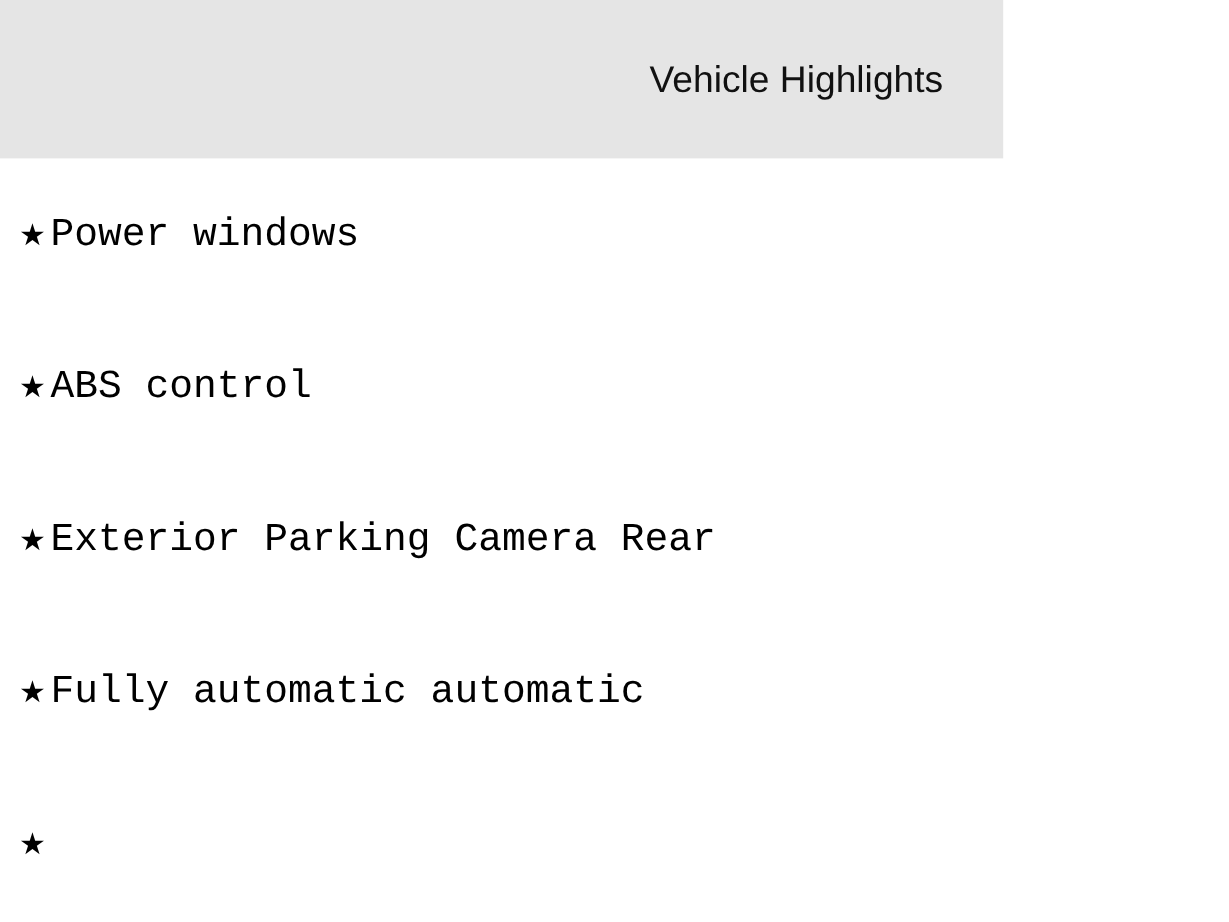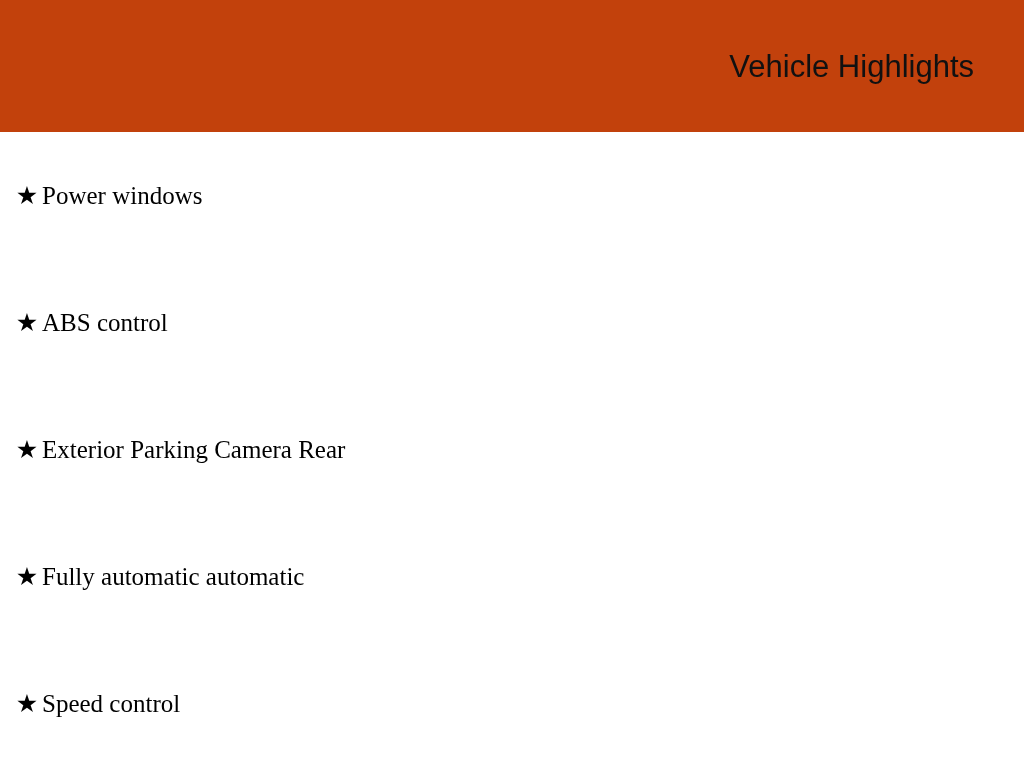--- a/index.html
+++ b/index.html
@@ -16,23 +16,23 @@
   .page {
     position: relative;
     width: 1024px;
     height: 768px;
     background: #ffffff;
   }
   .header-band {
     position: absolute;
     left: 0;
     top: 0;
-    width: 1024px;
+    width: 836px;
     height: 132px;
-    background: #c2410c;
+    background: #e5e5e5;
     box-sizing: border-box;
   }
   .header-title {
     position: absolute;
     right: 50px;
     top: 48px;
     font-size: 31px;
     line-height: 38px;
     color: #111111;
     font-family: "Liberation Sans", sans-serif;
@@ -60,24 +60,24 @@
     display: inline-block;
     width: 30px;
     margin-left: 12px;
     font-size: 25px;
     line-height: 30px;
     color: #000000;
     text-align: center;
     font-family: "DejaVu Sans", sans-serif;
   }
   .highlight-text {
-    font-size: 25px;
+    font-size: 33px;
     line-height: 34px;
     color: #000000;
-    font-family: Liberation Serif, serif;
+    font-family: Liberation Mono, monospace;
     white-space: nowrap;
   }
   .item-0 { top: 44px; }
   .item-1 { top: 171px; }
   .item-2 { top: 298px; }
   .item-3 { top: 425px; }
   .item-4 { top: 552px; }
 </style>
 </head>
 <body>
@@ -105,18 +105,17 @@
       <span class="highlight-text">Exterior Parking Camera Rear</span>
     </li>
 
     <li class="highlight-item item-3">
       <span class="bullet-star">★</span>
       <span class="highlight-text">Fully automatic automatic</span>
     </li>
 
     <li class="highlight-item item-4">
       <span class="bullet-star">★</span>
-      <span class="highlight-text">Speed control</span>
     </li>
 
   </ul>
 
 </div>
 
 </body></html>

